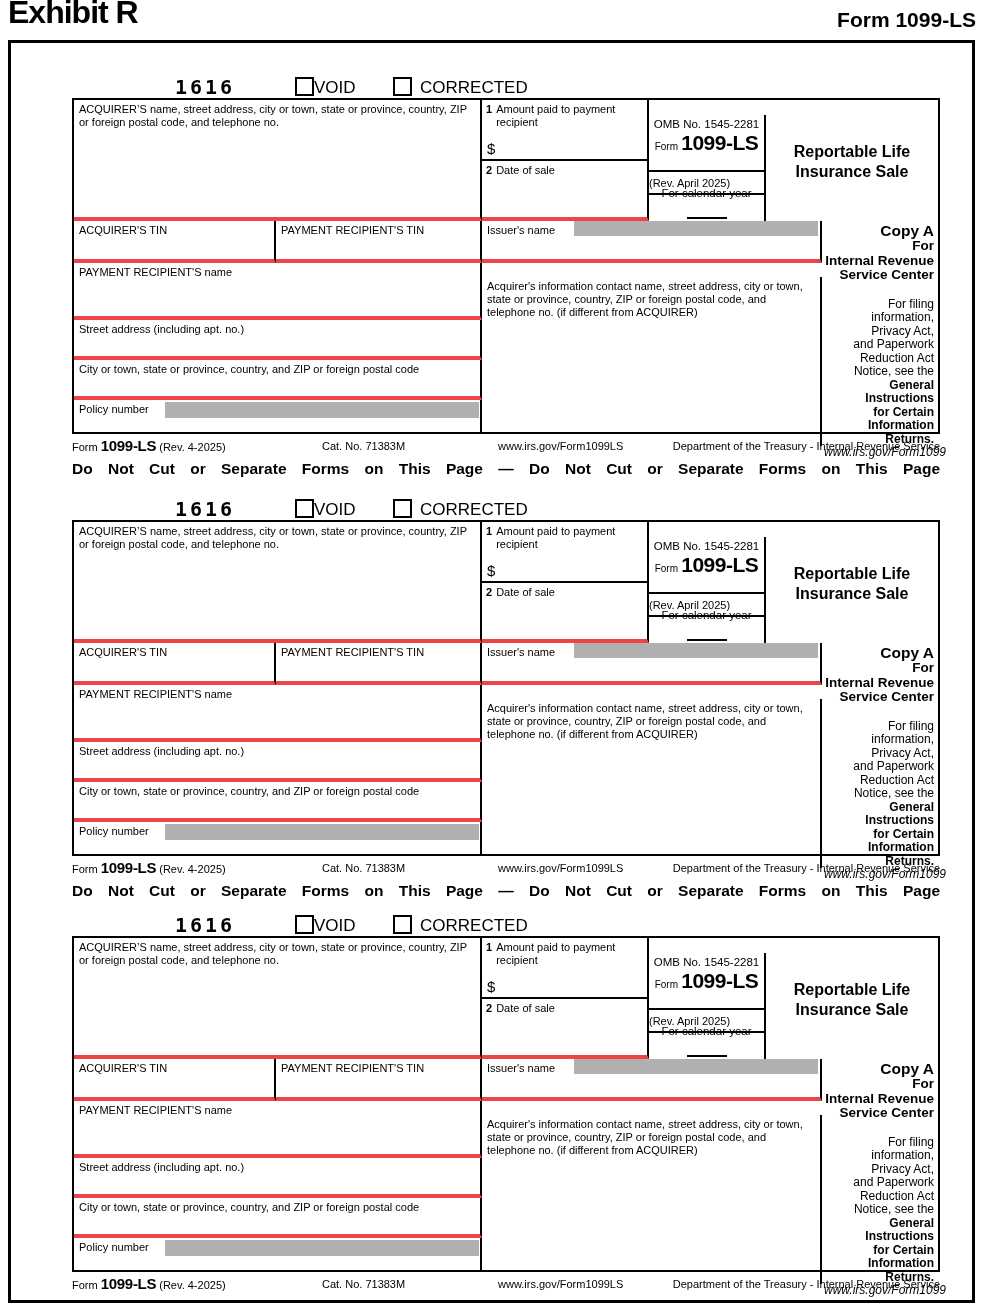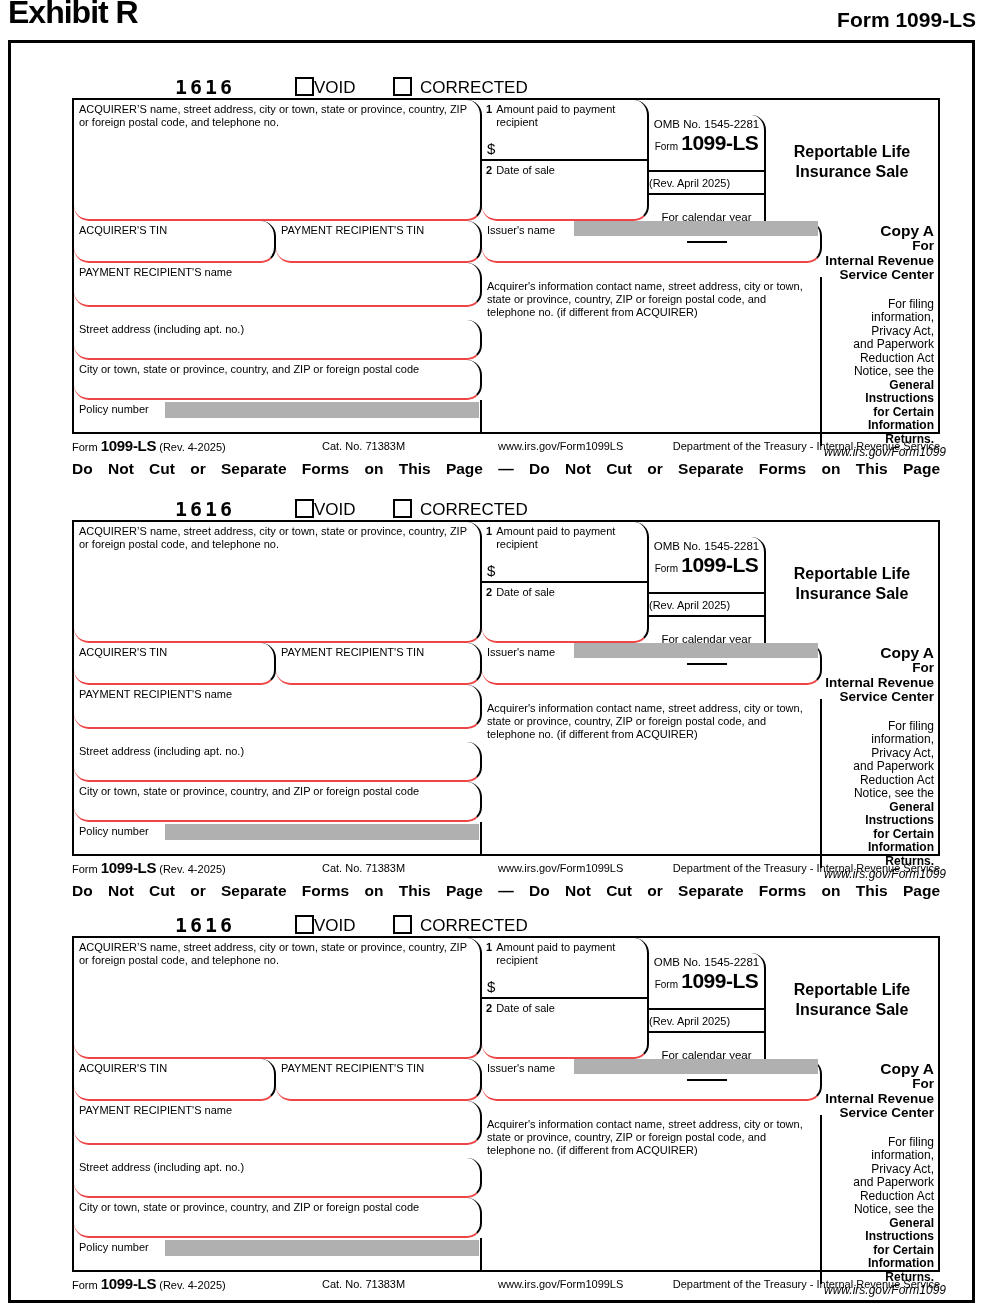--- a/index.html
+++ b/index.html
@@ -27,35 +27,35 @@
   .chk-corr { left:321px; }
   .chk-label { position:absolute; top:2px; font-size:17px; }
   .lbl-void { left:242px; }
   .lbl-corr { left:348px; }
 
   
   .form-table { position:absolute; top:22px; left:0; width:868px; height:336px;
                 border:2px solid #000; box-sizing:border-box; background:#fff; }
   .cell { position:absolute; box-sizing:border-box; font-size:11px; line-height:13px; }
   .bR { border-right:2px solid #000; }
-  .bB { border-bottom:2px solid #ef4444;border-radius:15px; }
+  .bB { border-bottom:4px solid #ef4444; }
   .pad { padding:3px 5px 0 5px; }
 
   .c-acquirer { left:0; top:0; width:408px; height:121px; }
   .c-box1     { left:408px; top:0; width:167px; height:121px; }
   .c-omb      { left:575px; top:0; width:117px; height:121px;margin-top:15px; }
   .c-title    { left:692px; top:0; width:172px; height:121px; text-align:center;
                 font-weight:bold; font-size:16px; line-height:20px; white-space:pre-line;
                 padding-top:42px; }
   .c-tin1     { left:0; top:121px; width:202px; height:42px; }
   .c-tin2     { left:202px; top:121px; width:206px; height:42px; }
   .c-issuer   { left:408px; top:121px; width:340px; height:42px; }
   .c-copya    { left:748px; top:121px; width:116px; height:211px; text-align:right;
                 padding:2px 4px 0 2px; }
-  .c-name     { left:0; top:163px; width:408px; height:44px; }
+  .c-name     { left:0; top:163px; width:408px; height:57px; }
   .c-acqinfo  { left:408px; top:177px; width:340px; height:169px; }
   .c-street   { left:0; top:220px; width:408px; height:40px; }
   .c-city     { left:0; top:260px; width:408px; height:40px; }
   .c-policy   { left:0; top:300px; width:408px; height:32px; }
 
   .boxnum { font-weight:bold; }
   .b1-upper { position:absolute; left:0; top:0; width:100%; height:61px;
               border-bottom:2px solid #000; box-sizing:border-box; padding:3px 4px 0 4px; }
   .b1-row { display:flex; gap:4px; }
   .dollar { position:absolute; left:5px; bottom:4px; font-size:15px; }
@@ -63,21 +63,21 @@
 
   .omb-a { position:absolute; left:0; top:0; width:100%; height:57px;
            border-bottom:2px solid #000; box-sizing:border-box; text-align:center;
            padding-top:3px; font-size:11.5px; }
   .omb-formline { margin-top:5px; white-space:nowrap; }
   .omb-formword { font-size:10px; }
   .omb-formname { font-size:21px; font-weight:bold; letter-spacing:-0.5px; }
   .omb-b { position:absolute; left:0; top:57px; width:100%; height:23px;
            border-bottom:2px solid #000; box-sizing:border-box; text-align:left;
            font-size:11px; padding-top:5px; }
-  .omb-c { position:absolute; left:0; top:92px; width:100%; height:39px;
+  .omb-c { position:absolute; left:0; top:68px; width:100%; height:39px;
            text-align:center; font-size:11.5px; padding-top:4px; }
   .cal-line { position:absolute; bottom:7px; left:50%; transform:translateX(-50%);
               width:40px; border-bottom:2px solid #000; }
 
   .graybar { position:absolute; background:#b0b0b0; }
   .issuer-bar { left:92px; top:0; right:2px; height:15px; }
   .policy-bar { left:91px; top:2px; width:314px; height:16px; }
   .issuer-label, .policy-label { position:relative; z-index:1; }
 
   .copy-a    { font-weight:bold; font-size:15.5px; line-height:16px; }

